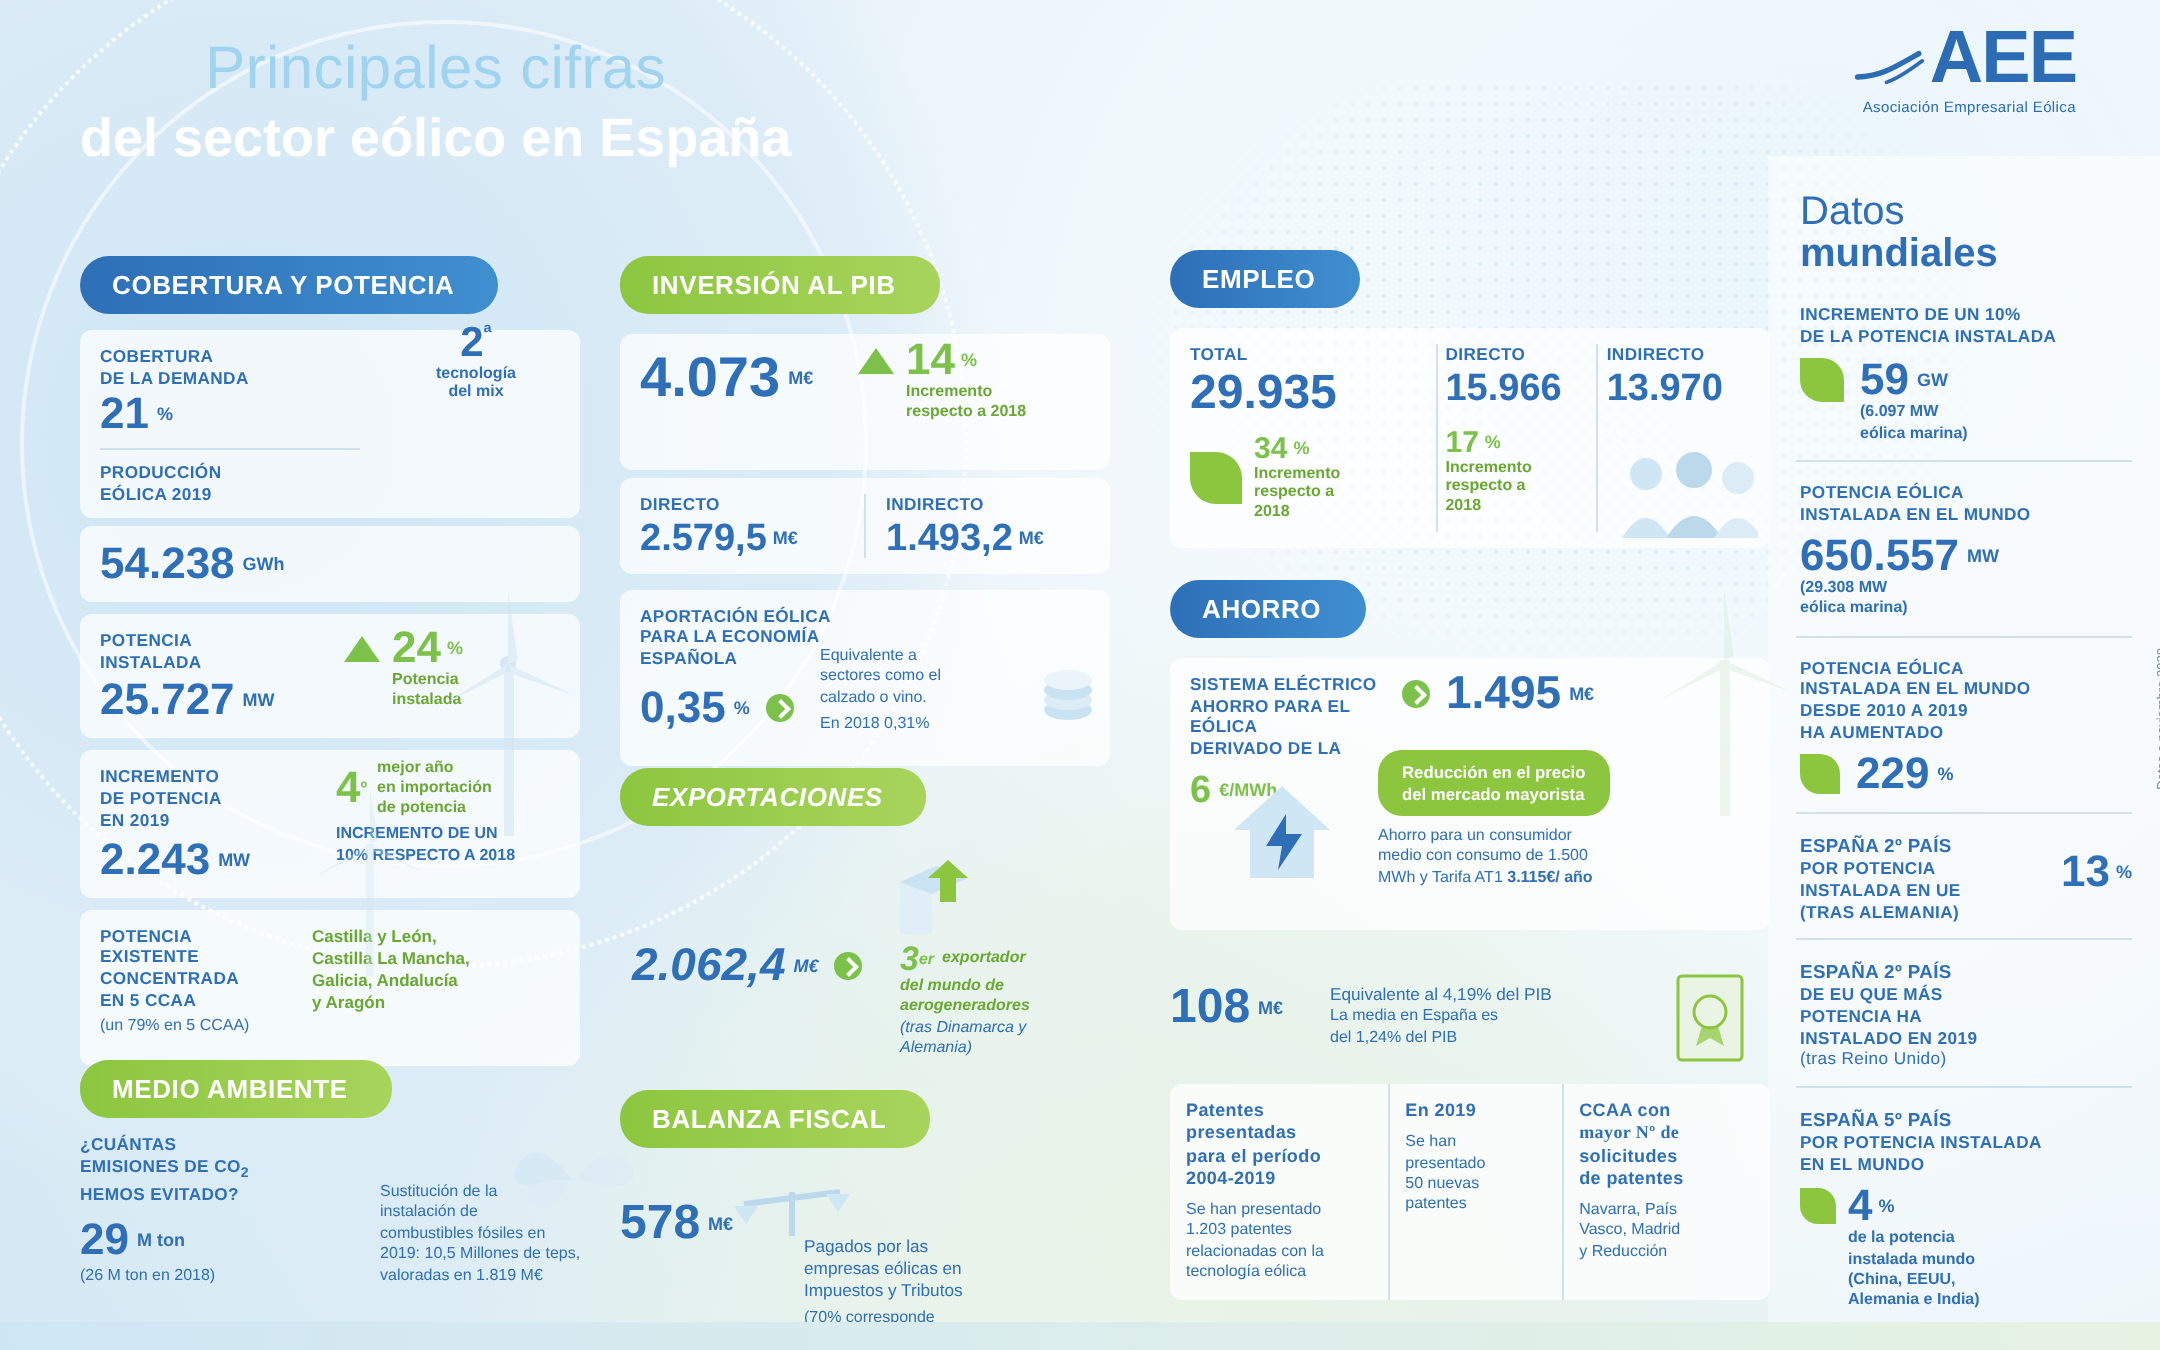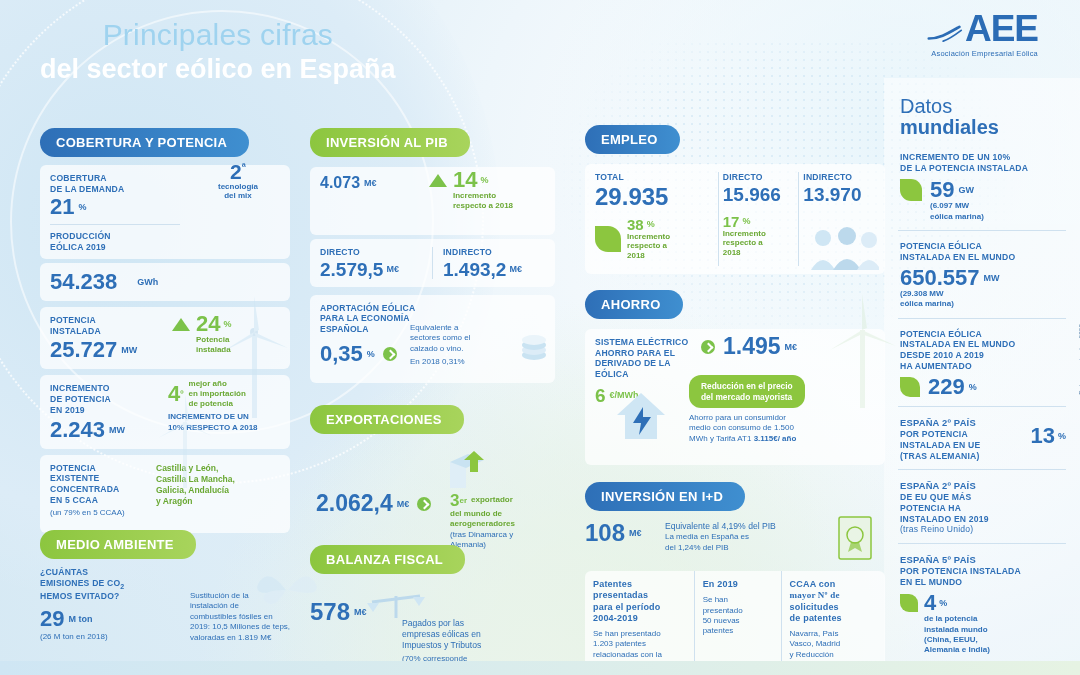--- a/index.html
+++ b/index.html
@@ -128,21 +128,21 @@
         <div style="font-size:8px;color:#2e6fb7;font-weight:bold;line-height:1.15;">
           <span>tecnología</span><br>
           <span>del mix</span>
         </div>
       </div>
     </div>
 
     <div class="card" style="margin-top:4px;">
       <div class="row">
         <span class="big">54.238</span>
-        <span class="unit" style="margin-left:20px;">GWh</span>
+        <span class="unit" style="margin-left:4px;">GWh</span>
       </div>
     </div>
 
     <div class="card" style="margin-top:6px;position:relative;">
       <div class="lbl">POTENCIA</div>
       <div class="lbl">INSTALADA</div>
       <div class="row" style="margin-top:3px;">
         <span class="big">25.727</span>
         <span class="unit" style="margin-left:4px;">MW</span>
       </div>
@@ -220,21 +220,21 @@
         <div>valoradas en 1.819 M€</div>
       </div>
     </div>
   </div>
 
   <div class="col" style="left:310px;top:128px;width:245px;">
     <div class="pill green">INVERSIÓN AL PIB</div>
 
     <div class="card" style="margin-top:10px;position:relative;height:52px;">
       <div class="row">
-        <span class="big" style="font-size:16px;">4.073</span>
+        <span class="big" style="font-size:28px;">4.073</span>
         <span class="unit" style="margin-left:4px;">M€</span>
       </div>
       <div style="position:absolute;right:6px;top:2px;width:120px;">
         <div class="row">
           <span class="uparrow"></span>
           <span class="big g" style="margin-left:6px;">14</span>
           <span class="unit g" style="margin-left:3px;">%</span>
         </div>
         <div class="small b g" style="margin-left:24px;">
           <span>Incremento</span><br>
@@ -280,21 +280,21 @@
         <svg width="34" height="34" viewBox="0 0 34 34">
           <ellipse cx="17" cy="26" rx="12" ry="5" fill="#c9e3f2"></ellipse>
           <ellipse cx="17" cy="21" rx="12" ry="5" fill="#dcecf7"></ellipse>
           <ellipse cx="17" cy="16" rx="12" ry="5" fill="#c9e3f2"></ellipse>
           <ellipse cx="17" cy="11" rx="12" ry="5" fill="#eaf4fa"></ellipse>
         </svg>
       </div>
     </div>
   </div>
 
-  <div class="col" style="left:310px;top:405px;width:245px;">
+  <div class="col" style="left:310px;top:384px;width:245px;font-style:italic;">
     <div class="pill green">EXPORTACIONES</div>
     <div style="margin-top:10px;position:relative;height:86px;">
       <div class="row" style="position:absolute;left:6px;top:48px;">
         <span class="big" style="font-size:23px;">2.062,4</span>
         <span class="unit" style="margin-left:4px;">M€</span>
         <span class="arrow" style="margin-left:8px;"></span>
       </div>
       <div style="position:absolute;left:136px;top:6px;">
         <svg width="44" height="42" viewBox="0 0 44 42">
           <path d="M4 12 h16 v26 h-16 z" fill="#dfeef7"></path>
@@ -336,29 +336,29 @@
           <line x1="6" y1="10" x2="54" y2="4" stroke="#bcd9ec" stroke-width="3"></line>
           <path d="M1 11 h12 l-6 9 z" fill="#cfe6f4"></path>
           <path d="M47 5 h12 l-6 9 z" fill="#cfe6f4"></path>
         </svg>
       </div>
     </div>
   </div>
 
   <div class="col" style="left:585px;top:125px;width:300px;">
     <div class="pill blue">EMPLEO</div>
-    <div class="card" style="margin-top:10px;display:flex;gap:4px;height:94px;justify-content:flex-end;">
+    <div class="card" style="margin-top:10px;display:flex;gap:4px;height:94px;">
       <div style="width:126px;">
         <div class="lbl">TOTAL</div>
         <div class="big" style="font-size:24px;margin-top:2px;">29.935</div>
         <div class="row" style="margin-top:8px;">
           <span class="greenleaf"></span>
           <span style="margin-left:6px;">
             <span class="row">
-              <span class="big g" style="font-size:15px;">38</span>
+              <span class="big g" style="font-size:15px;">34</span>
               <span class="unit g" style="margin-left:3px;">%</span>
             </span>
             <span class="small b g" style="display:block;line-height:1.2;">
               <span>Incremento</span><br>
               <span>respecto a</span><br>
               <span>2018</span>
             </span>
           </span>
         </div>
       </div>
@@ -394,22 +394,22 @@
         </div>
       </div>
     </div>
   </div>
 
   <div class="col" style="left:585px;top:290px;width:300px;">
     <div class="pill blue">AHORRO</div>
     <div class="card" style="margin-top:10px;position:relative;height:120px;">
       <div class="lbl">SISTEMA ELÉCTRICO</div>
       <div class="lbl">AHORRO PARA EL</div>
+      <div class="lbl">EÓLICA</div>
       <div class="lbl">DERIVADO DE LA</div>
-      <div class="lbl">EÓLICA</div>
       <div class="row" style="position:absolute;left:116px;top:6px;">
         <span class="arrow"></span>
         <span class="big" style="margin-left:8px;font-size:23px;">1.495</span>
         <span class="unit" style="margin-left:4px;">M€</span>
       </div>
       <div class="row" style="margin-top:6px;">
         <span class="big g" style="font-size:19px;">6</span>
         <span class="unit g" style="margin-left:4px;">€/MWh</span>
       </div>
       <div style="position:absolute;left:104px;top:46px;background:#8cc63f;color:#fff;border-radius:12px;padding:6px 12px;font-size:8.4px;font-weight:bold;line-height:1.25;">
@@ -429,21 +429,20 @@
       <div style="position:absolute;left:28px;top:58px;">
         <svg width="56" height="56" viewBox="0 0 56 56">
           <path d="M28 6 L52 28 h-8 v24 h-32 v-24 h-8 z" fill="#cfe6f4"></path>
           <path d="M30 20 l-10 16 h8 l-2 12 l12 -18 h-8 z" fill="#2e6fb7"></path>
         </svg>
       </div>
     </div>
   </div>
 
   <div class="col" style="left:585px;top:482px;width:300px;">
-    <div class="pill blue">INVERSIÓN EN I+D</div>
     <div style="margin-top:10px;position:relative;height:46px;">
       <div class="row" style="margin-top:4px;">
         <span class="big" style="font-size:24px;">108</span>
         <span class="unit" style="margin-left:4px;">M€</span>
       </div>
       <div style="position:absolute;left:80px;top:0px;width:160px;" class="small">
         <div class="b" style="font-size:8.6px;">Equivalente al 4,19% del PIB</div>
         <div>La media en España es</div>
         <div>del 1,24% del PIB</div>
       </div>

